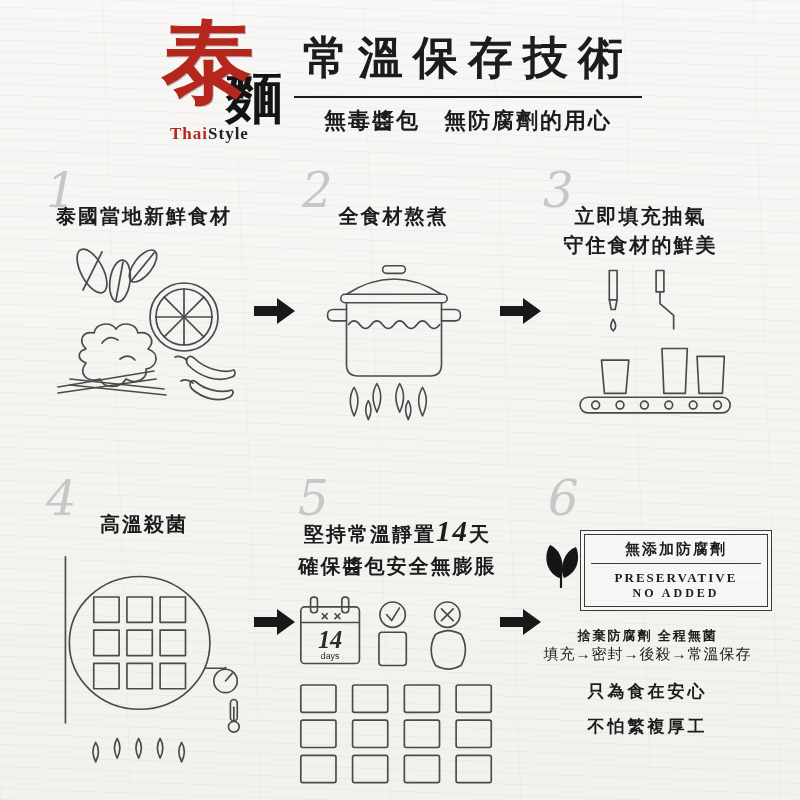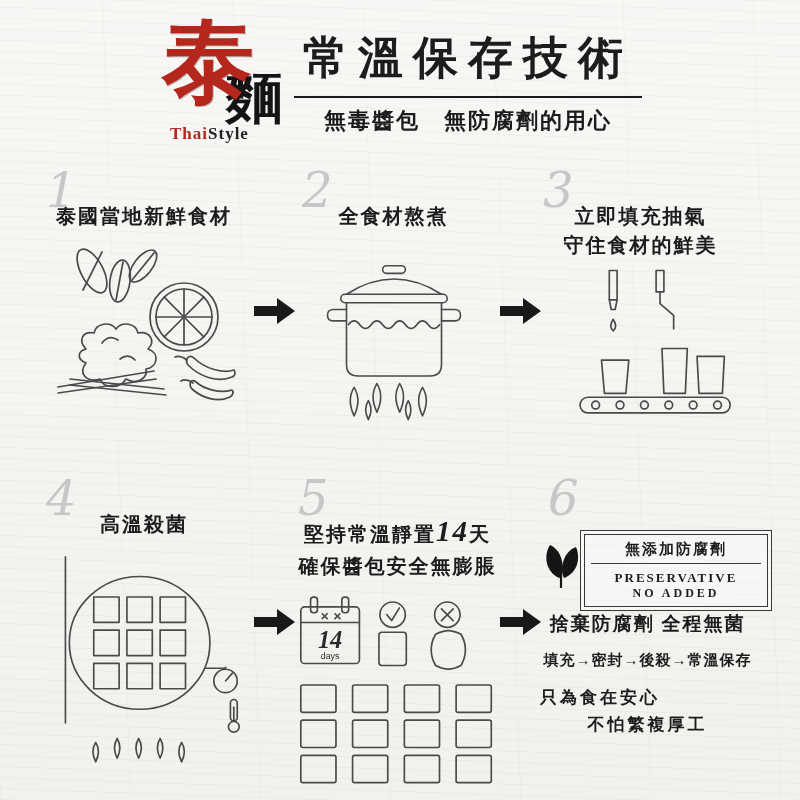--- a/index.html
+++ b/index.html
@@ -33,24 +33,24 @@
   .ink{fill:none;stroke:#4a4a4a;stroke-width:1.7;stroke-linecap:round;stroke-linejoin:round;}
   .arrow{position:absolute;}
   
   .badge-wrap{position:relative;margin:54px 0 0 40px;width:192px;}
   .badge{border:1px solid #3a3a3a;padding:3px;background:rgba(255,255,255,0.35);}
   .badge-inner{border:1px solid #3a3a3a;padding:5px 6px;text-align:center;}
   .badge-cn{font-size:15px;font-weight:700;letter-spacing:2px;padding-bottom:4px;}
   .badge-en{border-top:1px solid #3a3a3a;padding-top:6px;font-size:13px;letter-spacing:2px;font-weight:700;}
   .badge-en2{font-size:12px;letter-spacing:3px;font-weight:700;}
   .leaf-icon{position:absolute;left:-38px;top:12px;}
-  .s6-line1{text-align:center;font-size:19px;font-weight:700;letter-spacing:2px;}
-  .s6-line2{margin-top:14px;text-align:center;font-size:15px;font-weight:700;letter-spacing:1px;}
-  .s6-line3{margin-top:16px;font-size:17px;font-weight:700;letter-spacing:3px;}
-  .s6-line4{margin-top:4px;text-align:center;font-size:17px;font-weight:700;letter-spacing:3px;}
+  .s6-line1{margin-top:16px;text-align:center;font-size:13px;font-weight:700;letter-spacing:2px;}
+  .s6-line2{text-align:center;font-size:15px;font-weight:400;letter-spacing:1px;}
+  .s6-line3{margin-top:16px;text-align:center;font-size:17px;font-weight:700;letter-spacing:3px;}
+  .s6-line4{margin-top:12px;text-align:center;font-size:17px;font-weight:700;letter-spacing:3px;}
 </style>
 </head>
 <body>
 
 <svg width="0" height="0" style="position:absolute" aria-hidden="true">
   <defs>
     <path id="flame" d="M10,0 Q2,13 10,30 Q18,13 10,0 Z"></path>
     <path id="flame-s" d="M7,0 Q1.5,9 7,20 Q12.5,9 7,0 Z"></path>
   </defs>
 </svg>

